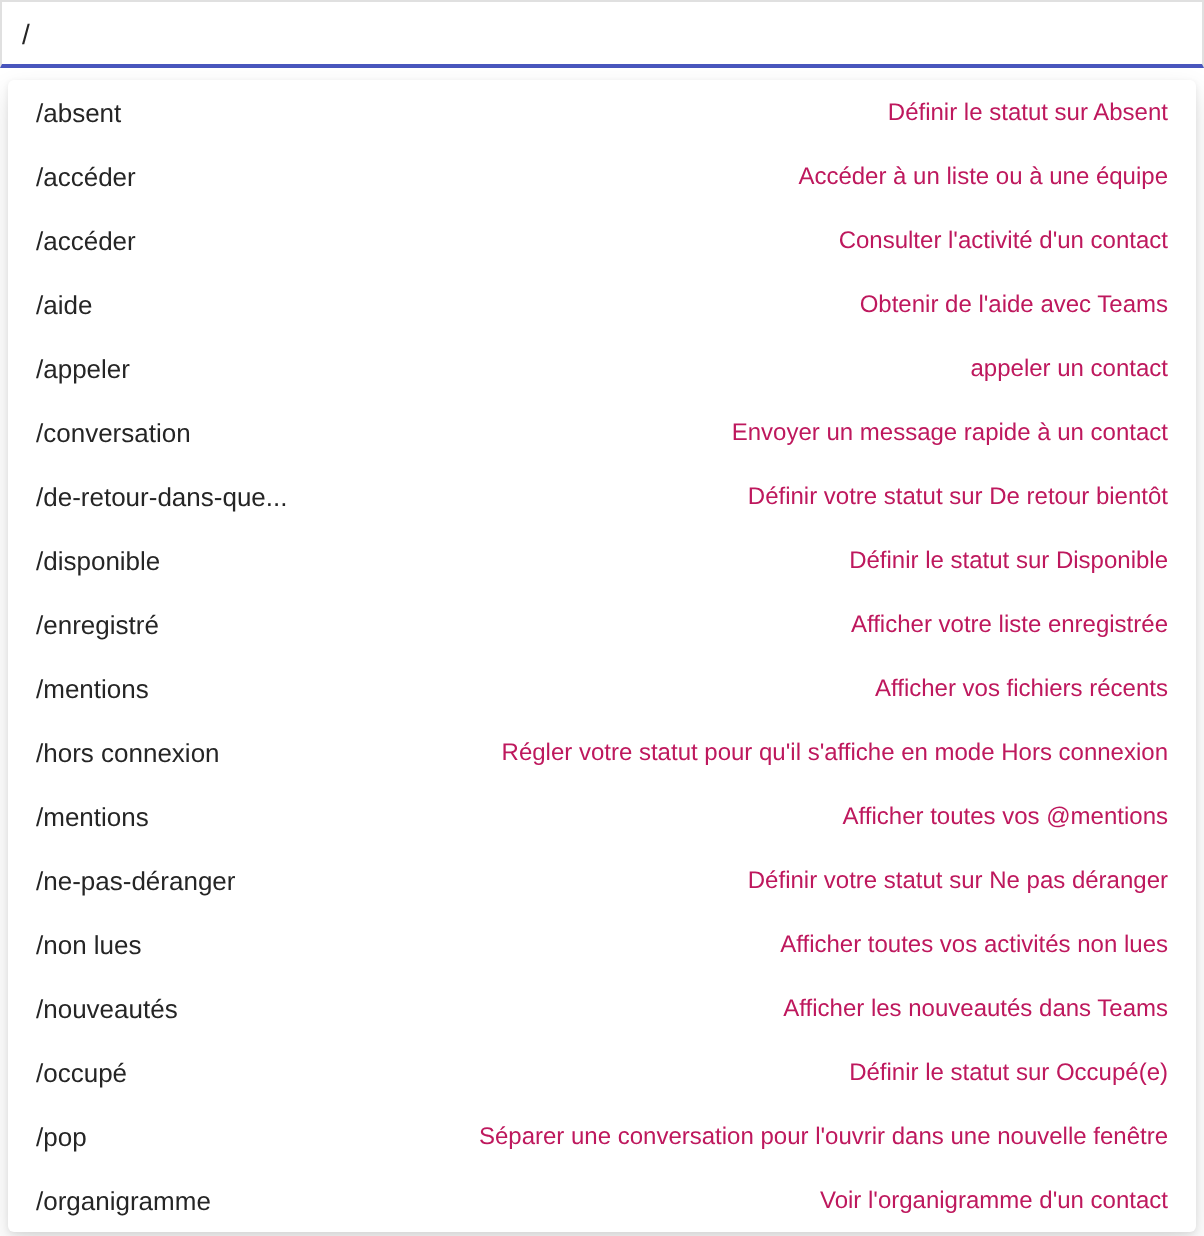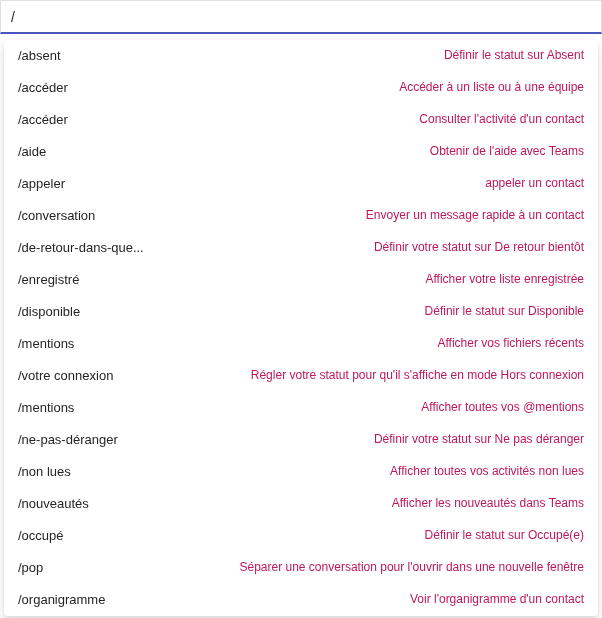--- a/index.html
+++ b/index.html
@@ -37,21 +37,21 @@
       width: calc(100% - 8px);
       margin: 6px 4px 0 4px;
       background: #ffffff;
       box-shadow: 0 6px 14px rgba(0,0,0,0.12), 0 1px 3px rgba(0,0,0,0.08);
       border-radius: 3px;
       overflow: hidden;
     }
     .command-item {
       display: flex;
       justify-content: space-between;
-      align-items: flex-start;
+      align-items: center;
       padding: 8px 14px;
       cursor: pointer;
       min-height: 32px;
     }
     .command-name {
       font-size: 13px;
       color: #252525;
       font-weight: 400;
     }
     .command-desc {
@@ -91,33 +91,33 @@
     </div>
     <div class="command-item">
       <span class="command-name">/conversation</span>
       <span class="command-desc">Envoyer un message rapide à un contact</span>
     </div>
     <div class="command-item">
       <span class="command-name">/de-retour-dans-que...</span>
       <span class="command-desc">Définir votre statut sur De retour bientôt</span>
     </div>
     <div class="command-item">
+      <span class="command-name">/disponible</span>
+      <span class="command-desc">Définir le statut sur Disponible</span>
+    </div>
+    <div class="command-item">
       <span class="command-name">/enregistré</span>
       <span class="command-desc">Afficher votre liste enregistrée</span>
-    </div>
-    <div class="command-item">
-      <span class="command-name">/disponible</span>
-      <span class="command-desc">Définir le statut sur Disponible</span>
     </div>
     <div class="command-item">
       <span class="command-name">/mentions</span>
       <span class="command-desc">Afficher vos fichiers récents</span>
     </div>
     <div class="command-item">
-      <span class="command-name">/votre connexion</span>
+      <span class="command-name">/hors connexion</span>
       <span class="command-desc">Régler votre statut pour qu'il s'affiche en mode Hors connexion</span>
     </div>
     <div class="command-item">
       <span class="command-name">/mentions</span>
       <span class="command-desc">Afficher toutes vos @mentions</span>
     </div>
     <div class="command-item">
       <span class="command-name">/ne-pas-déranger</span>
       <span class="command-desc">Définir votre statut sur Ne pas déranger</span>
     </div>

